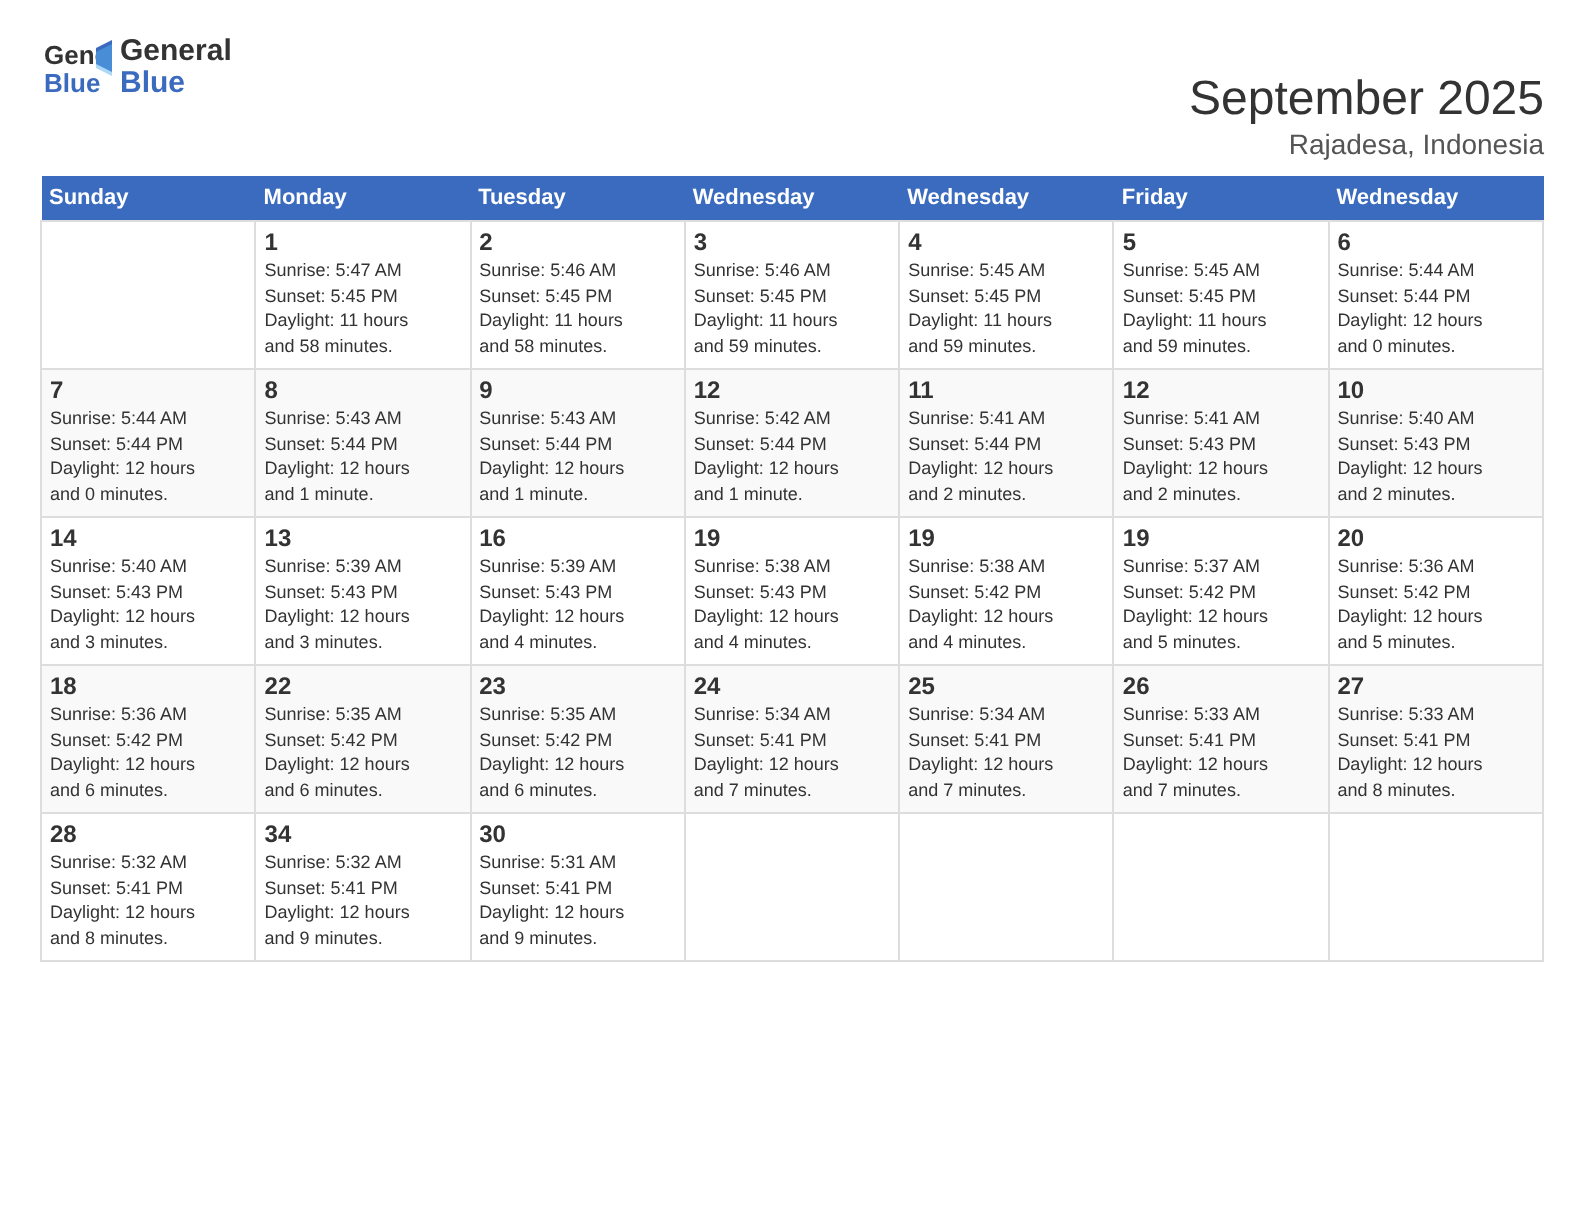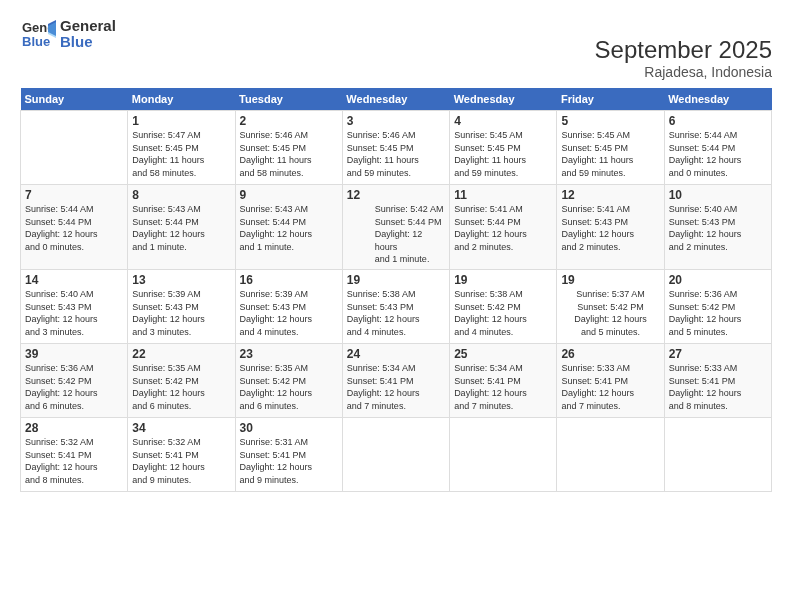--- a/index.html
+++ b/index.html
@@ -181,21 +181,21 @@
           </td>
           <td>
             <span class="day-num">9</span>
             <div class="day-info" style="white-space: pre-line;">Sunrise: 5:43 AM
 Sunset: 5:44 PM
 Daylight: 12 hours
 and 1 minute.</div>
           </td>
           <td>
             <span class="day-num">12</span>
-            <div class="day-info" style="white-space: pre-line; margin-left: 28px;">Sunrise: 5:42 AM
+            <div class="day-info" style="white-space: pre-line;">Sunrise: 5:42 AM
 Sunset: 5:44 PM
 Daylight: 12 hours
 and 1 minute.</div>
           </td>
           <td>
             <span class="day-num">11</span>
             <div class="day-info" style="white-space: pre-line;">Sunrise: 5:41 AM
 Sunset: 5:44 PM
 Daylight: 12 hours
 and 2 minutes.</div>
@@ -246,36 +246,36 @@
           </td>
           <td>
             <span class="day-num">19</span>
             <div class="day-info" style="white-space: pre-line;">Sunrise: 5:38 AM
 Sunset: 5:42 PM
 Daylight: 12 hours
 and 4 minutes.</div>
           </td>
           <td>
             <span class="day-num">19</span>
-            <div class="day-info" style="white-space: pre-line; text-align: center;">Sunrise: 5:37 AM
+            <div class="day-info" style="white-space: pre-line;">Sunrise: 5:37 AM
 Sunset: 5:42 PM
 Daylight: 12 hours
 and 5 minutes.</div>
           </td>
           <td>
             <span class="day-num">20</span>
             <div class="day-info" style="white-space: pre-line;">Sunrise: 5:36 AM
 Sunset: 5:42 PM
 Daylight: 12 hours
 and 5 minutes.</div>
           </td>
         </tr>
         <tr>
           <td>
-            <span class="day-num">39</span>
+            <span class="day-num">18</span>
             <div class="day-info" style="white-space: pre-line;">Sunrise: 5:36 AM
 Sunset: 5:42 PM
 Daylight: 12 hours
 and 6 minutes.</div>
           </td>
           <td>
             <span class="day-num">22</span>
             <div class="day-info" style="white-space: pre-line;">Sunrise: 5:35 AM
 Sunset: 5:42 PM
 Daylight: 12 hours

